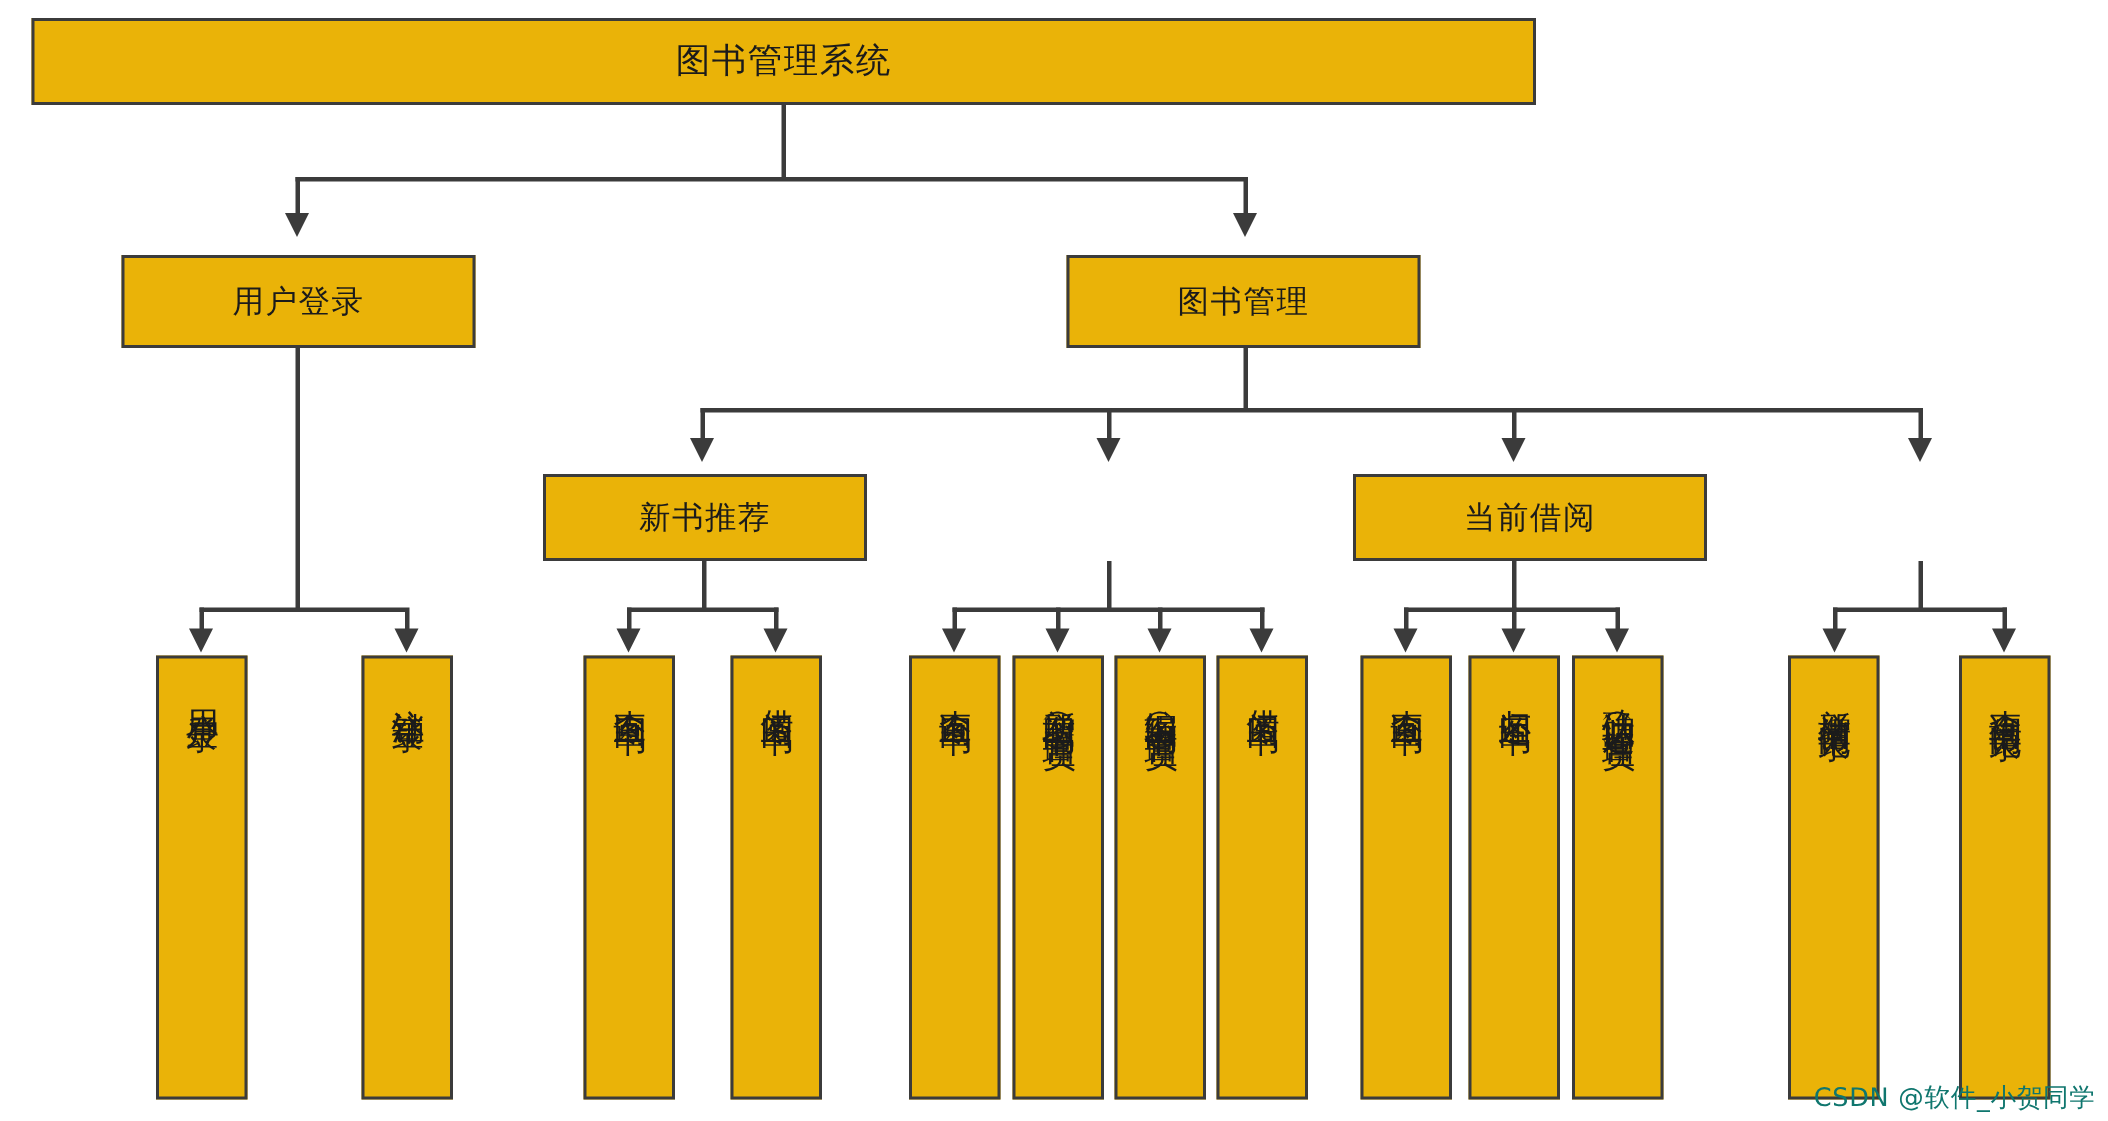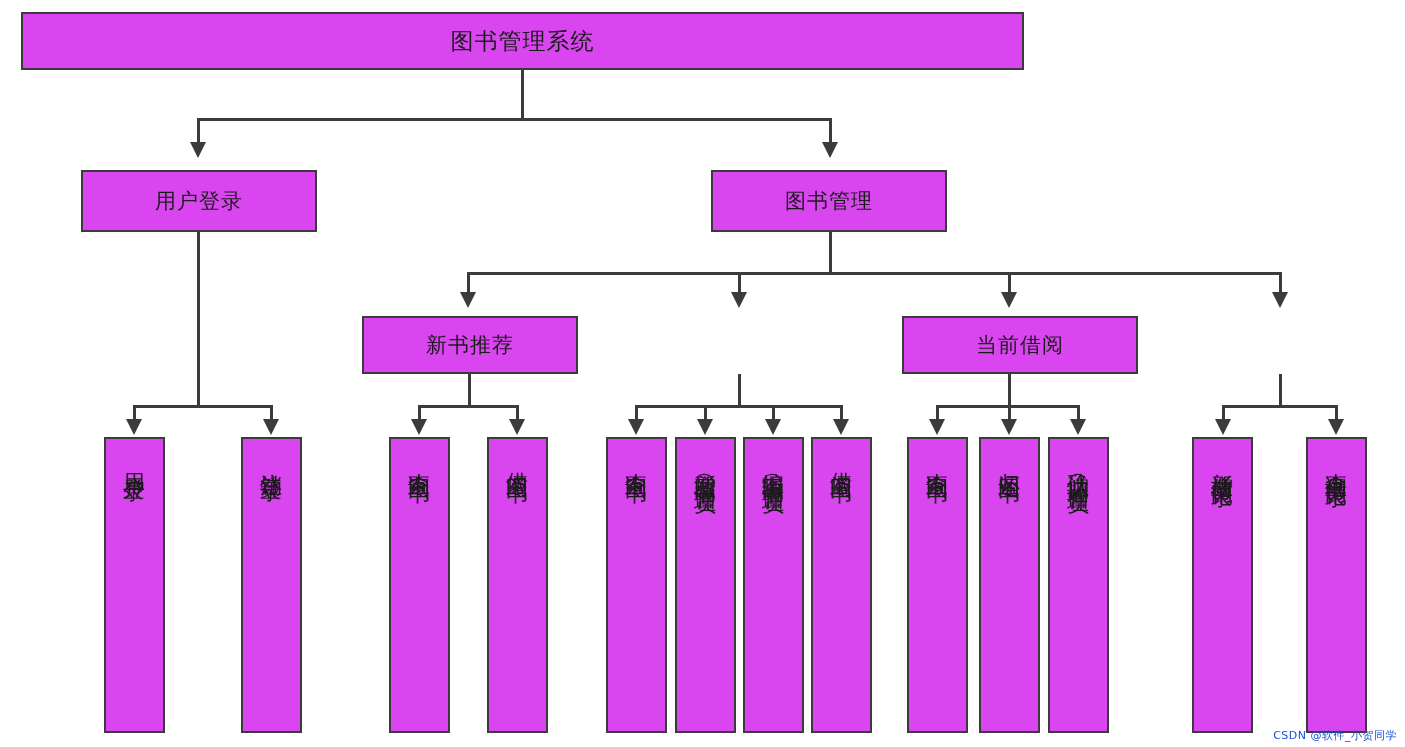--- a/index.html
+++ b/index.html
@@ -12,21 +12,21 @@
     position:relative;
     width:1405px;
     height:747px;
     background:#ffffff;
     overflow:hidden;
   }
   
   .node{
     position:absolute;
     box-sizing:border-box;
-    background:#d946ef;
+    background:#eab308;
     border:2px solid #3b3b3b;
     display:flex;
     align-items:center;
     justify-content:center;
     color:#1b1b1b;
     text-align:center;
     line-height:1.25;
     user-select:none;
   }
   .node.root{
@@ -67,22 +67,22 @@
     width:0;height:0;
     border-left:8px solid transparent;
     border-right:8px solid transparent;
     border-top:16px solid #3b3b3b;
   }
   
   #watermark{
     position:absolute;
     right:8px;
     bottom:4px;
-    font-size:11px;
-    color:#1d4ed8;
+    font-size:17px;
+    color:#0f766e;
     letter-spacing:0.5px;
     white-space:nowrap;
     user-select:none;
     margin-left:45px;
   }
 </style>
 </head>
 <body>
 
 <div id="diagram">

